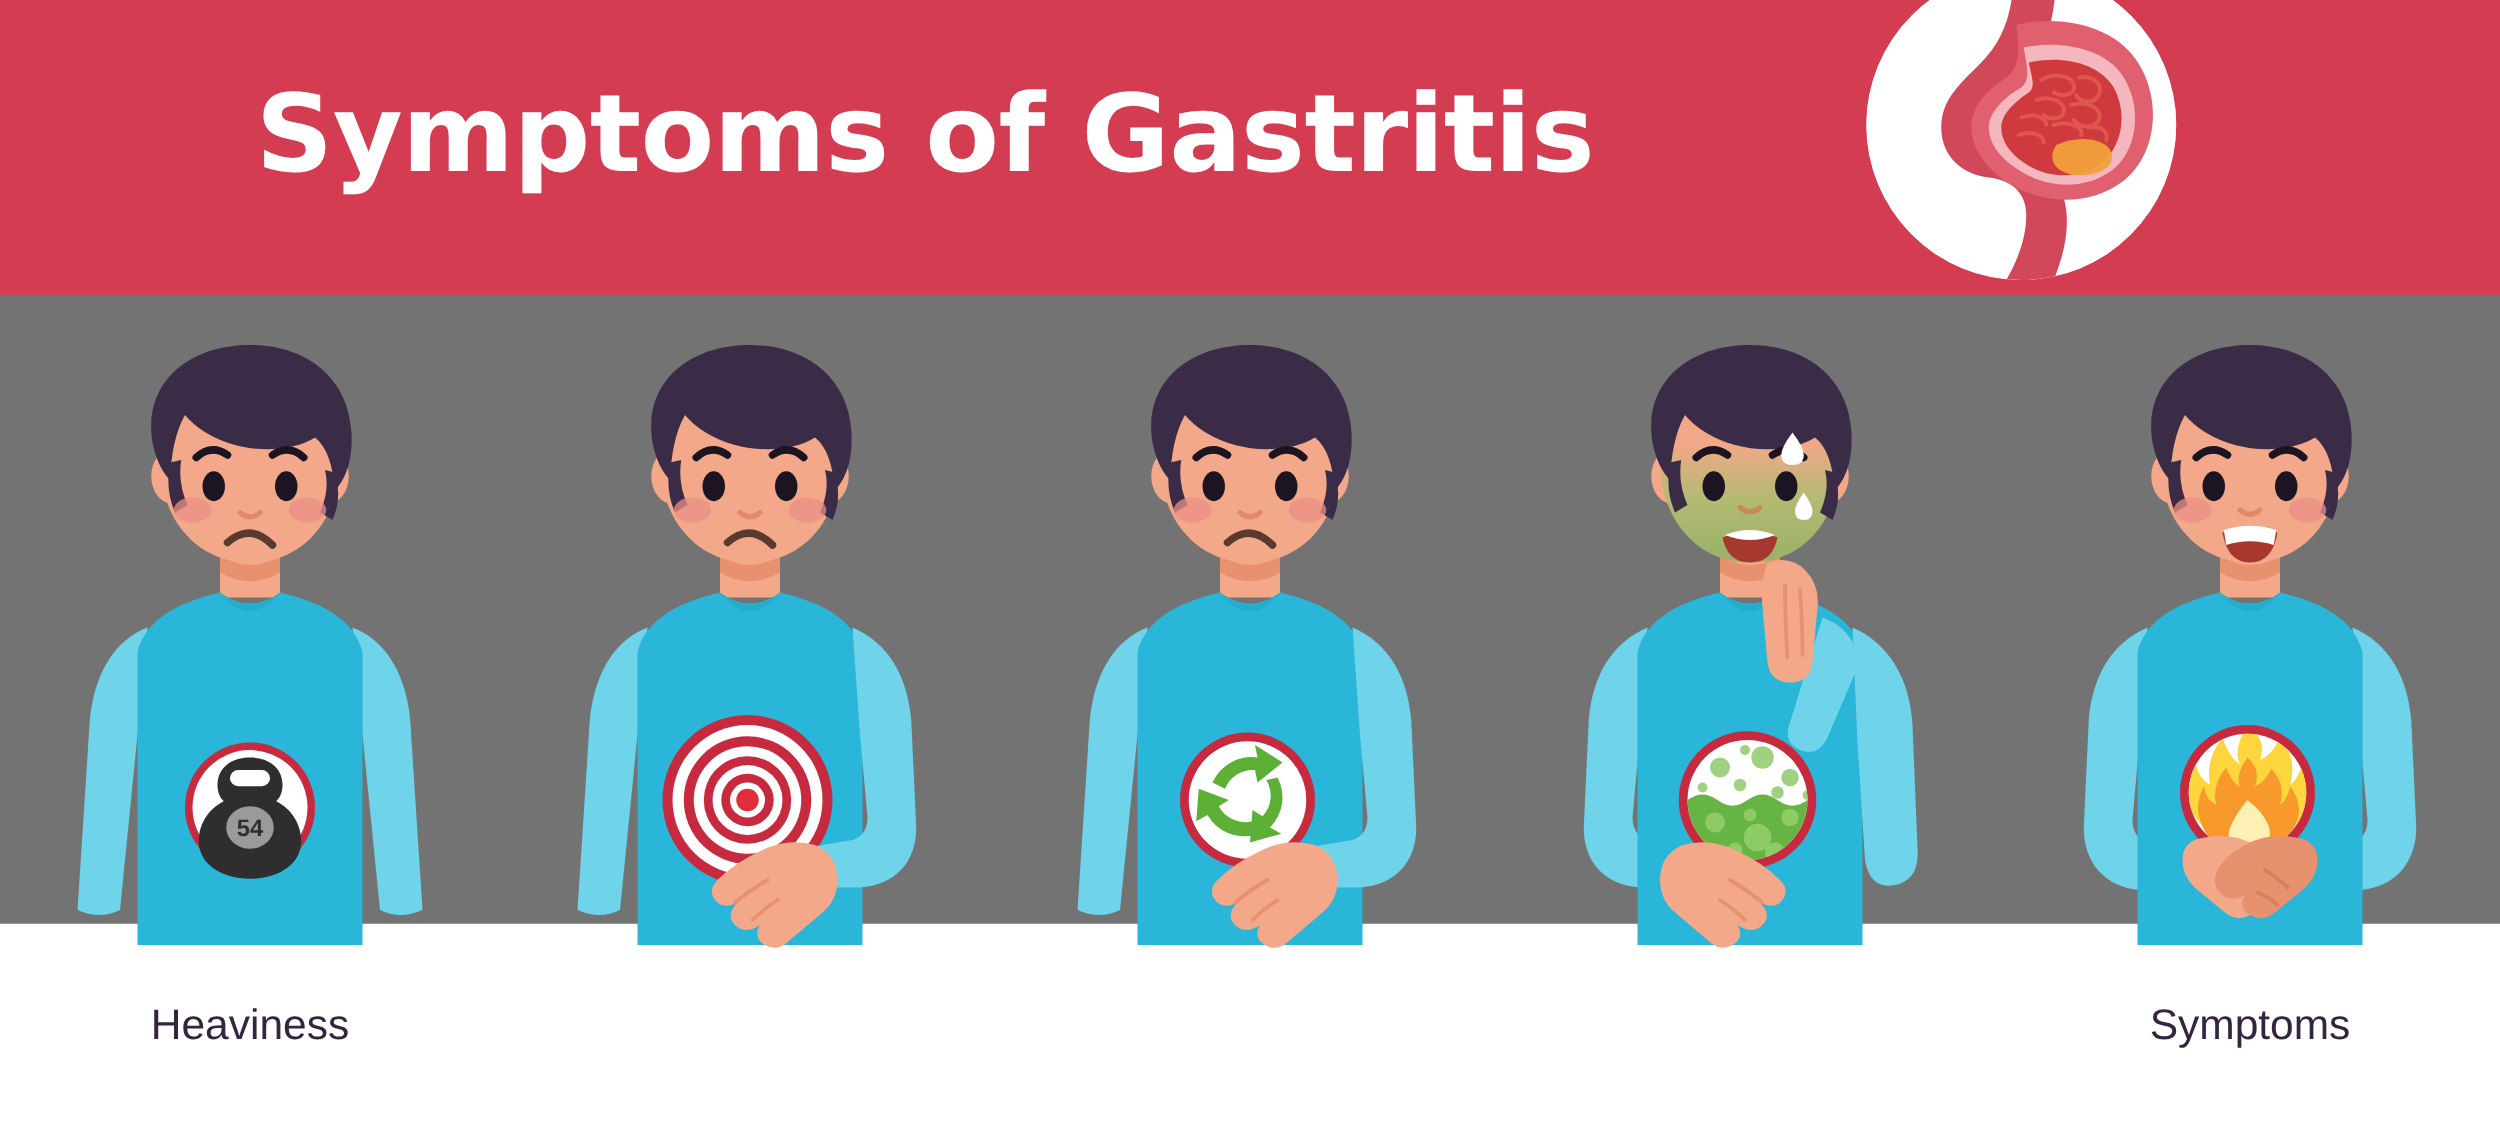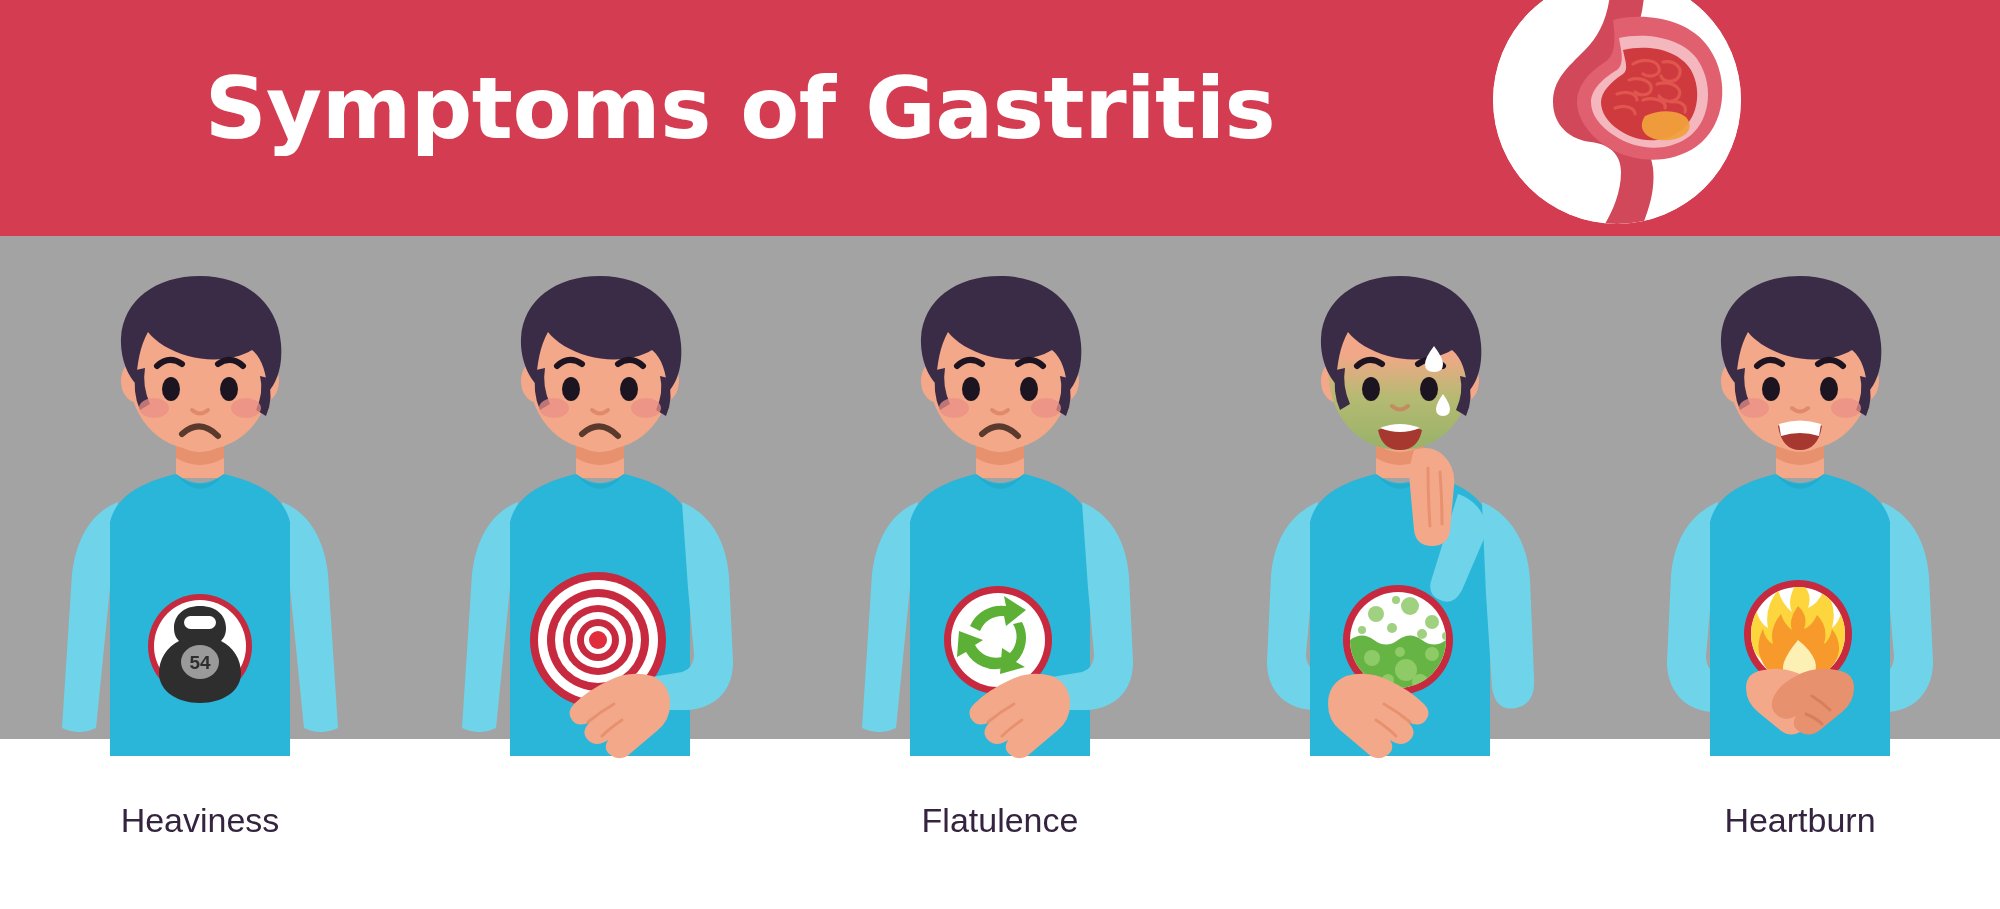--- a/index.html
+++ b/index.html
@@ -1,18 +1,18 @@
 <!DOCTYPE html>
 <html><head>
 <meta charset="utf-8">
 <style>
   html,body{margin:0;padding:0;background:#ffffff;}
   body{width:2000px;height:909px;font-family:"Liberation Sans",sans-serif;overflow:hidden;position:relative;}
 
-  #infographic{position:relative;width:2000px;height:739px;background:#a3a3a3;}
+  #infographic{position:relative;width:2000px;height:739px;background:#737373;}
 
   
   #header-bar{
     position:absolute;left:0;top:0;width:2000px;height:236px;
     background:#d43d51;
   }
   #header-title{
     position:absolute;left:0;top:58px;width:1480px;
     text-align:center;
     color:#ffffff;
@@ -229,21 +229,20 @@
               <path d="M204 410 a34 34 0 0 1 -38 -16 l-9 5 l2 -26 l24 9 l-8 5 a24 24 0 0 0 27 12 Z"></path>
             </g>
           </g>
 
           <path d="M282 244 C310 256 326 282 329 318 L333 404 C333 432 316 450 288 452 L246 452 q-8 -16 0 -32 L282 414 q12 -4 12 -18 L288 330 Z" fill="#6fd4ea"></path>
           <path d="M252 418 q-22 -6 -42 4 q-22 10 -36 24 q-8 8 -2 16 q6 8 18 2 q-10 10 -2 18 q8 8 20 0 q-6 10 4 16 q10 6 20 -4 l26 -22 q12 -10 12 -26 q0 -20 -18 -28 Z" fill="#f4a88a"></path>
           <path d="M214 446 q-14 8 -26 18" stroke="#e8916f" stroke-width="3" fill="none" stroke-linecap="round"></path>
           <path d="M222 462 q-12 8 -20 16" stroke="#e8916f" stroke-width="3" fill="none" stroke-linecap="round"></path>
         </svg>
       </div>
-      <div class="symptom-label">Flatulence</div>
     </div>
 
     <div class="figure-col">
       <div class="person-wrap">
         <svg width="400" height="540" viewBox="0 0 400 540">
           <defs>
             <linearGradient id="queasy" x1="0" y1="0" x2="0" y2="1">
               <stop offset="0%" stop-color="#f4a88a"></stop>
               <stop offset="42%" stop-color="#f2a888"></stop>
               <stop offset="68%" stop-color="#b5ba72"></stop>
@@ -362,17 +361,17 @@
               <path d="M198 382 q-10 12 -14 22 q-3 9 2 16 h26 q6 -8 3 -17 q-4 -11 -17 -21 Z" fill="#fdf0b4"></path>
             </g>
           </g>
 
           <path d="M164 412 q22 -4 40 6 q16 8 22 20 q6 12 -4 20 q-8 6 -18 0 q6 10 -4 16 q-10 6 -20 -2 l-22 -18 q-12 -10 -12 -24 q0 -16 18 -18 Z" fill="#f4a88a"></path>
           <path d="M236 412 q-22 -4 -40 6 q-16 8 -22 20 q-6 12 4 20 q8 6 18 0 q-6 10 4 16 q10 6 20 -2 l22 -18 q12 -10 12 -24 q0 -16 -18 -18 Z" fill="#e8916f"></path>
           <path d="M212 438 q10 6 18 14" stroke="#d67f5f" stroke-width="3" fill="none" stroke-linecap="round"></path>
           <path d="M206 456 q10 4 16 10" stroke="#d67f5f" stroke-width="3" fill="none" stroke-linecap="round"></path>
         </svg>
       </div>
-      <div class="symptom-label">Heartburn</div>
+      <div class="symptom-label">Symptoms</div>
     </div>
 
   </div>
 </div>
 
 </body></html>

